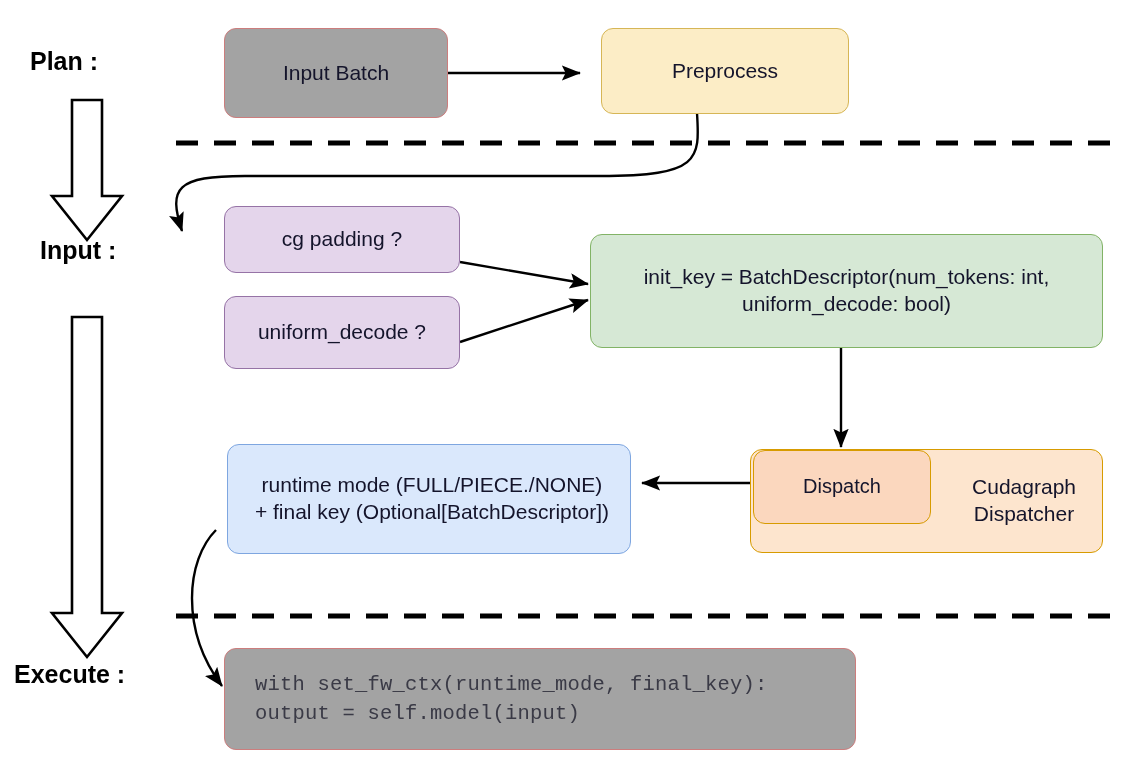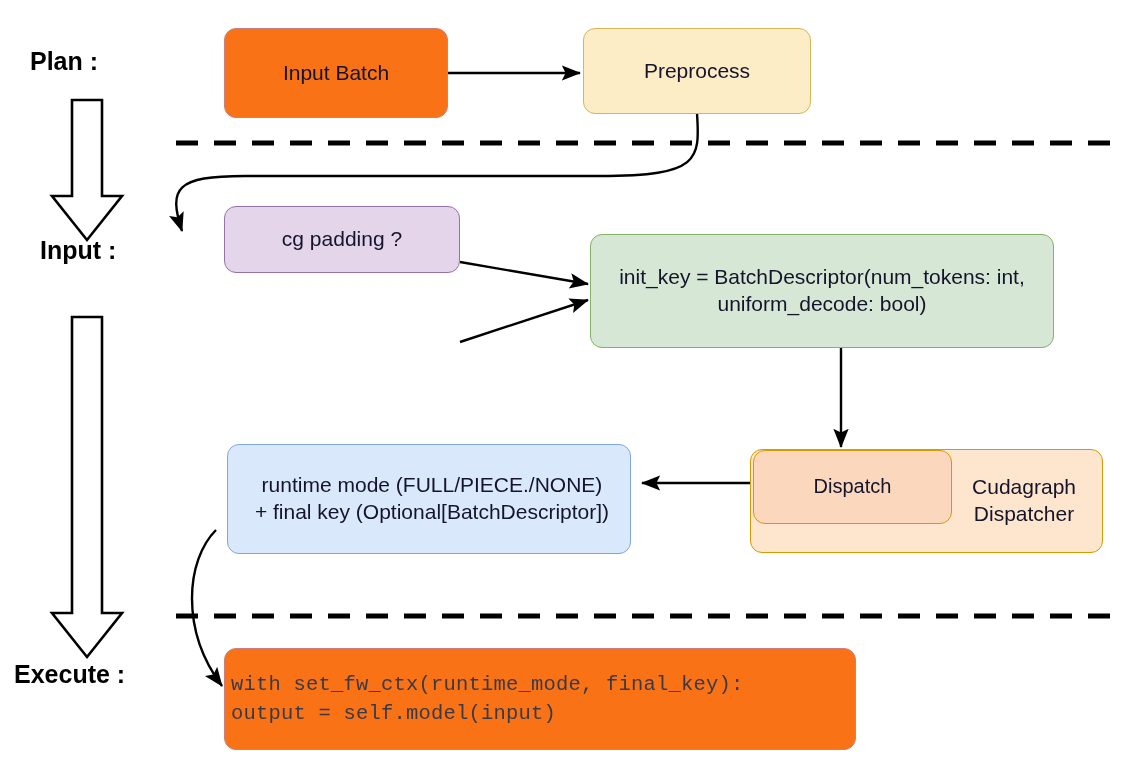--- a/index.html
+++ b/index.html
@@ -47,21 +47,21 @@
   }
   .node.code {
     font-family: "Liberation Mono", "DejaVu Sans Mono", monospace;
     font-size: 20.5px;
     justify-content: flex-start;
     text-align: left;
     line-height: 1.42;
     color: #3a3a46;
     letter-spacing: 0.2px;
   }
-  .n-red   { background: #f97316; border-color: #CC7D7D; }
+  .n-red   { background: #a3a3a3; border-color: #CC7D7D; }
   .n-yellow{ background: #FCEDC6; border-color: #D6B656; }
   .n-purple{ background: #E4D5EB; border-color: #9673A6; }
   .n-green { background: #D6E8D5; border-color: #82B366; }
   .n-blue  { background: #DAE8FC; border-color: #7EA6E0; }
   .n-orange-outer { background: #FDE5CE; border-color: #D79B00; }
   .n-orange-inner { background: #FBD7BE; border-color: #D79B00; }
 
   
   #edges {
     position: absolute;
@@ -112,34 +112,35 @@
   </svg>
 
   <div class="stage-label" style="left:30px; top:47px;">Plan :</div>
 
   <div class="stage-label" style="left:40px; top:236px;">Input :</div>
 
   <div class="stage-label" style="left:14px; top:660px;">Execute :</div>
 
   <div class="node n-red" style="left:224px; top:28px; width:224px; height:90px;">Input Batch</div>
 
-  <div class="node n-yellow" style="left:583px; top:28px; width:228px; height:86px;">Preprocess</div>
+  <div class="node n-yellow" style="left:601px; top:28px; width:248px; height:86px;">Preprocess</div>
 
   <div class="node n-purple" style="left:224px; top:206px; width:236px; height:67px;">cg padding ?</div>
 
+  <div class="node n-purple" style="left:224px; top:296px; width:236px; height:73px;">uniform_decode ?</div>
 
-  <div class="node n-green" style="left:590px; top:234px; width:464px; height:114px;">init_key = BatchDescriptor(num_tokens: int,
+  <div class="node n-green" style="left:590px; top:234px; width:513px; height:114px;">init_key = BatchDescriptor(num_tokens: int,
 uniform_decode: bool)</div>
 
   <div class="node n-blue" style="left:227px; top:444px; width:404px; height:110px;padding-left:16px;">runtime mode (FULL/PIECE./NONE)
 + final key (Optional[BatchDescriptor])</div>
 
   <div class="node n-orange-outer" style="left:750px; top:449px; width:353px; height:104px;
               justify-content:flex-end; padding-right:26px;">Cudagraph
 Dispatcher</div>
 
-  <div class="node n-orange-inner" style="left:753px; top:450px; width:199px; height:74px; font-size:20px;">Dispatch</div>
+  <div class="node n-orange-inner" style="left:753px; top:450px; width:178px; height:74px; font-size:20px;">Dispatch</div>
 
   <div class="node code n-red" style="left:224px; top:648px; width:632px; height:102px;
-              padding-left:6px;">with set_fw_ctx(runtime_mode, final_key):
+              padding-left:30px;">with set_fw_ctx(runtime_mode, final_key):
     output = self.model(input)</div>
 
 </div>
 
 </body></html>

